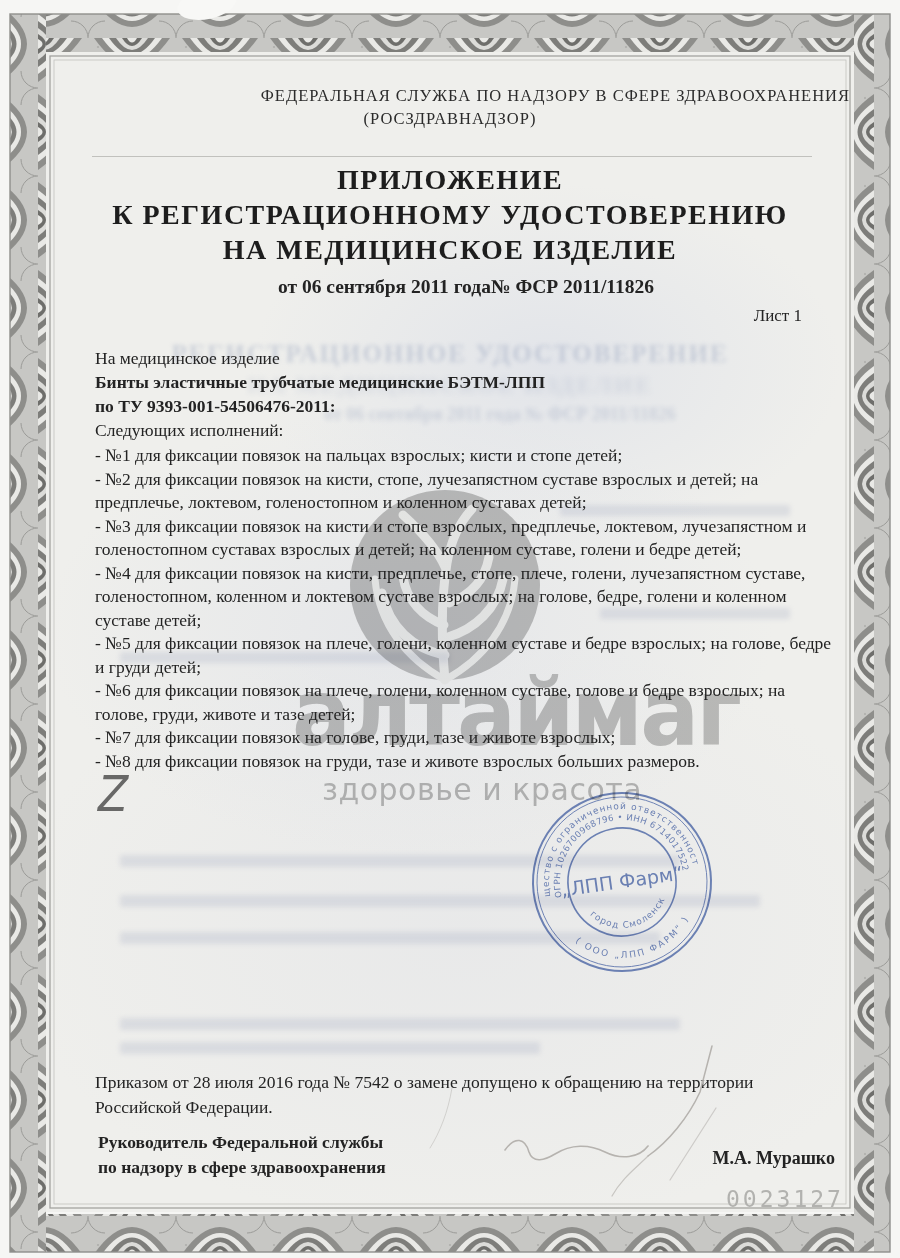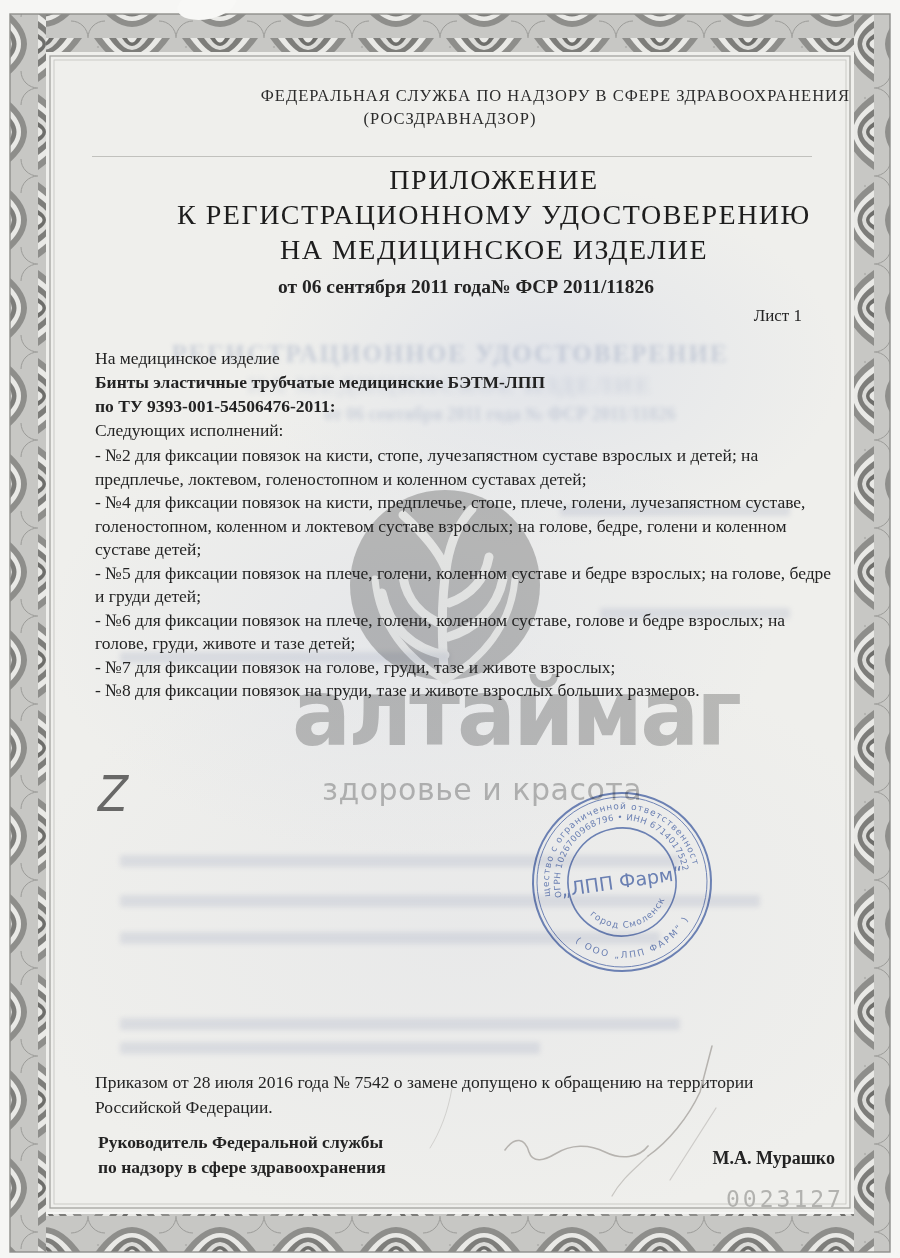--- a/index.html
+++ b/index.html
@@ -9,21 +9,21 @@
          background:
            radial-gradient(420px 260px at 62% 27%, rgba(213,218,231,.50), transparent 70%),
            radial-gradient(520px 320px at 45% 50%, rgba(213,217,229,.38), transparent 70%),
            radial-gradient(640px 420px at 52% 76%, rgba(218,220,228,.32), transparent 72%),
            #efefec;}
   .border-svg{position:absolute;left:0;top:0;z-index:2;}
   .abs{position:absolute;z-index:5;}
   .center{left:50px;width:800px;text-align:center;}
   .hdr{font-size:16.5px;letter-spacing:1px;color:#2b2b2b;}
   .sep{position:absolute;left:92px;top:156px;width:720px;height:1px;background:#b5b5b2;opacity:.8;z-index:4;}
-  .title{font-weight:normal;font-size:28px;letter-spacing:1.5px;color:#1d1d1d;margin-left:44px;}
+  .title{font-weight:bold;font-size:28px;letter-spacing:1.5px;color:#1d1d1d;}
   .daterow{display:flex;justify-content:center;font-weight:bold;font-size:19.5px;transform:translateX(16px);}
   .sheet{font-weight:normal;font-size:17px;text-align:right;}
   .btxt{font-size:17.5px;line-height:24px;}
   .bold{font-weight:bold;}
   .list{font-size:17.5px;line-height:23.5px;}
   .ghost{position:absolute;z-index:3;color:rgba(118,134,172,.55);font-weight:bold;filter:blur(2.2px);}
   .gbar{position:absolute;z-index:3;background:rgba(140,152,178,.20);filter:blur(2.5px);border-radius:3px;}
   .wm-layer{position:absolute;z-index:4;mix-blend-mode:multiply;}
   .wm-brand{font-family:"DejaVu Sans", sans-serif;font-weight:bold;font-size:92px;
             color:#8f8f8f;opacity:.52;letter-spacing:-3px;transform:scaleX(.95);transform-origin:left;}
@@ -118,21 +118,23 @@
   </div>
   <div class="abs sheet" style="left:650px;width:152px;top:306px;">Лист 1</div>
 
   <div class="abs btxt" style="left:95px;top:346px;width:740px;">
     <div>На медицинское изделие</div>
     <div class="bold">Бинты эластичные трубчатые медицинские БЭТМ-ЛПП</div>
     <div class="bold">по ТУ 9393-001-54506476-2011:</div>
     <div>Следующих исполнений:</div>
   </div>
   <div class="abs list" style="left:95px;top:444px;width:742px;">
+    <div>- №1 для фиксации повязок на пальцах взрослых; кисти и стопе детей;</div>
     <div>- №2 для фиксации повязок на кисти, стопе, лучезапястном суставе взрослых и детей; на предплечье, локтевом, голеностопном и коленном суставах детей;</div>
+    <div>- №3 для фиксации повязок на кисти и стопе взрослых, предплечье, локтевом, лучезапястном и голеностопном суставах взрослых и детей; на коленном суставе, голени и бедре детей;</div>
     <div>- №4 для фиксации повязок на кисти, предплечье, стопе, плече, голени, лучезапястном суставе, голеностопном, коленном и локтевом суставе взрослых; на голове, бедре, голени и коленном суставе детей;</div>
     <div>- №5 для фиксации повязок на плече, голени, коленном суставе и бедре взрослых; на голове, бедре и груди детей;</div>
     <div>- №6 для фиксации повязок на плече, голени, коленном суставе, голове и бедре взрослых; на голове, груди, животе и тазе детей;</div>
     <div>- №7 для фиксации повязок на голове, груди, тазе и животе взрослых;</div>
     <div>- №8 для фиксации повязок на груди, тазе и животе взрослых больших размеров.</div>
   </div>
 
   <div class="abs zmark" style="left:98px;top:768px;">Z</div>
 
   <svg class="stamp" width="188" height="188" viewBox="-94 -94 188 188">

